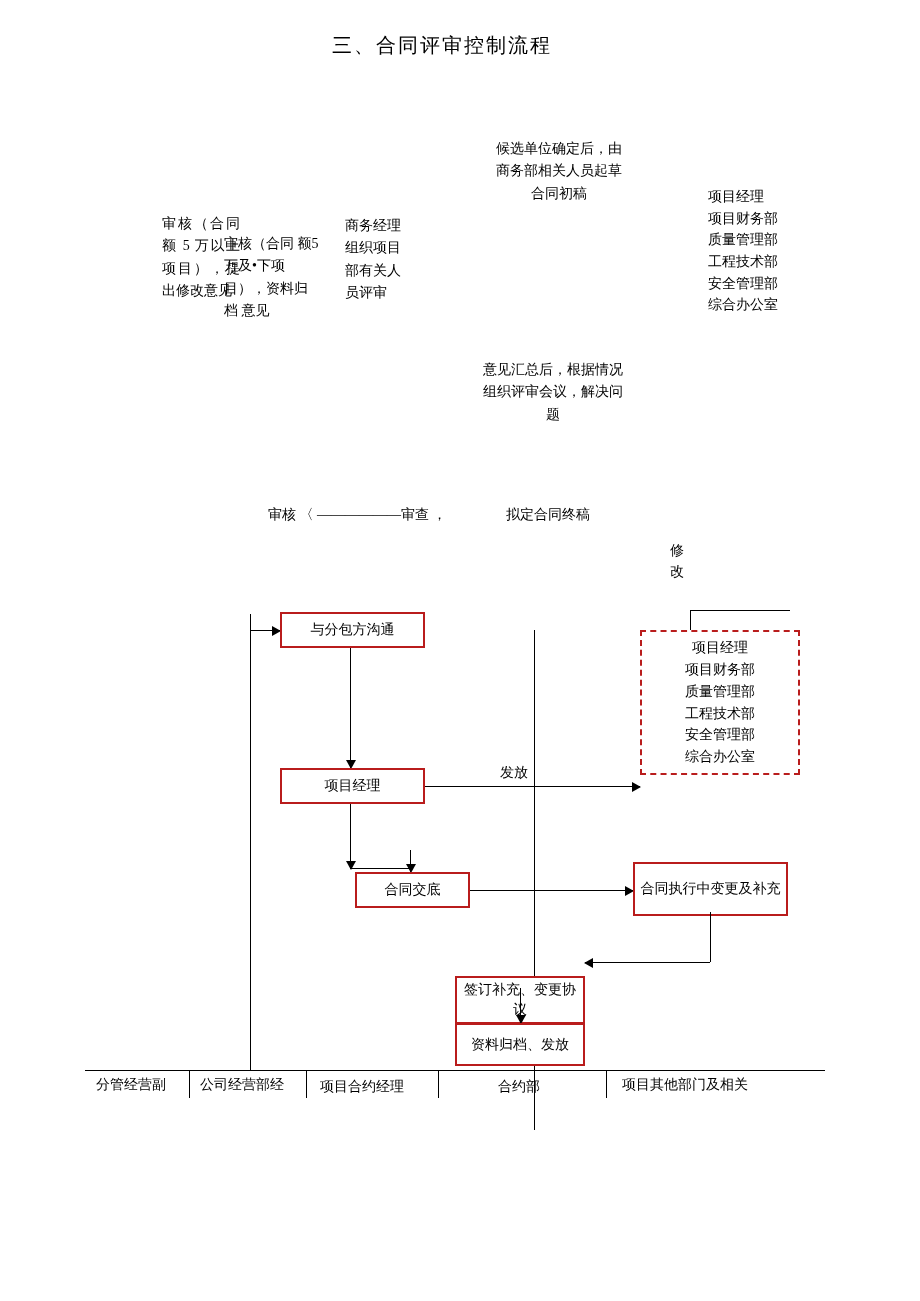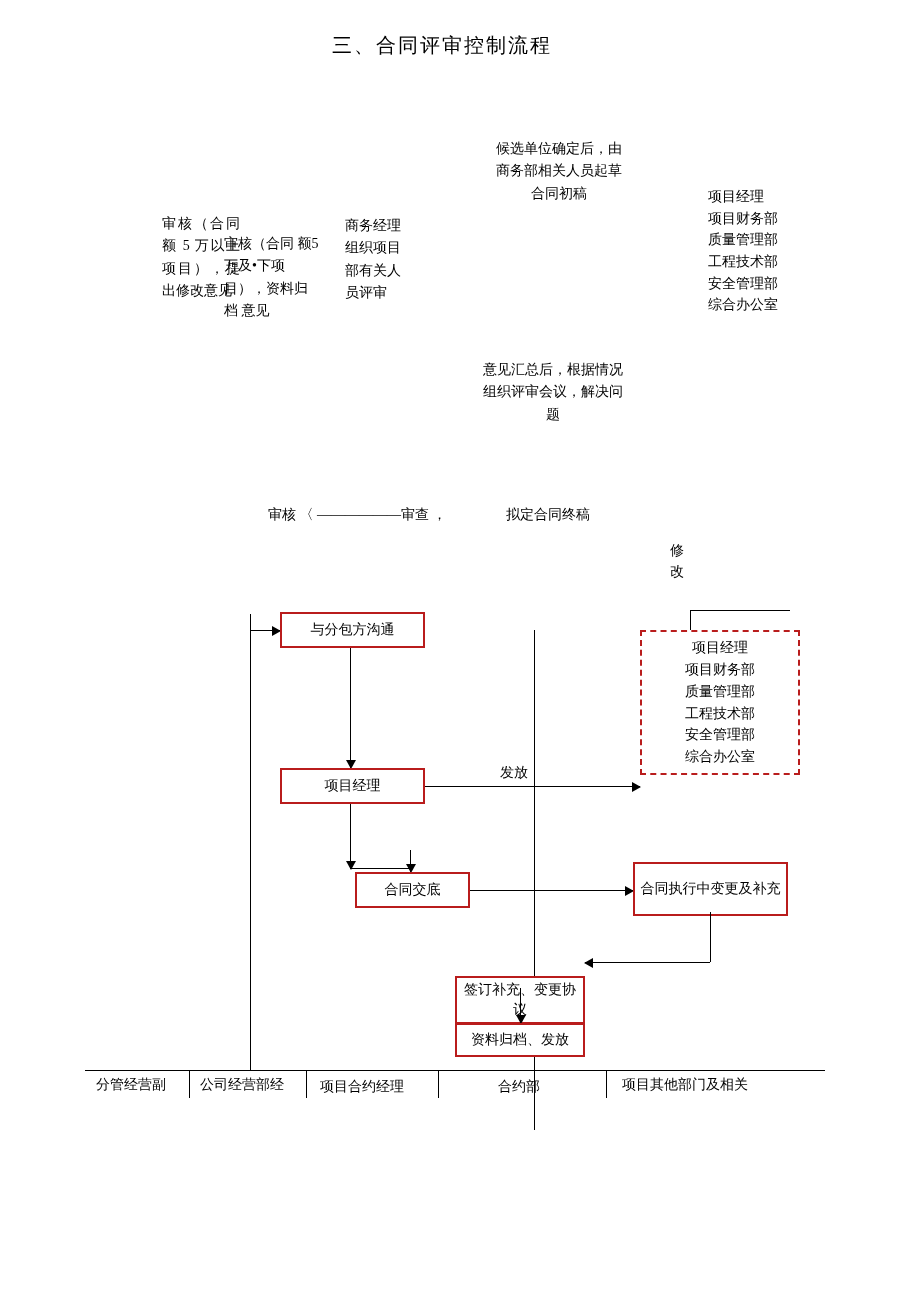--- a/index.html
+++ b/index.html
@@ -174,21 +174,21 @@
 
 <div class="line-v" style="left:710px; top:912px; height:50px;"></div>
 <div class="line-h arrow-left" style="left:585px; top:962px; width:125px;"></div>
 
 <div class="box" style="left:455px; top:940px; width:130px; height:48px;margin-top:36px;">
   <span>签订补充、变更协议</span>
 </div>
 
 <div class="line-v arrow-down" style="left:520px; top:988px; height:35px;"></div>
 
-<div class="box" style="left:455px; top:1023px; width:130px; height:34px;">
+<div class="box" style="left:455px; top:1023px; width:130px; height:43px;">
   <span>资料归档、发放</span>
 </div>
 
 <div class="line-v" style="left:250px; top:614px; height:456px;"></div>
 
 <div class="lane-border" style="left:85px; top:1070px; width:740px;"></div>
 
 <div class="lane-sep" style="left:189px; top:1070px; height:28px;"></div>
 <div class="lane-sep" style="left:306px; top:1070px; height:28px;"></div>
 <div class="lane-sep" style="left:438px; top:1070px; height:28px;"></div>

